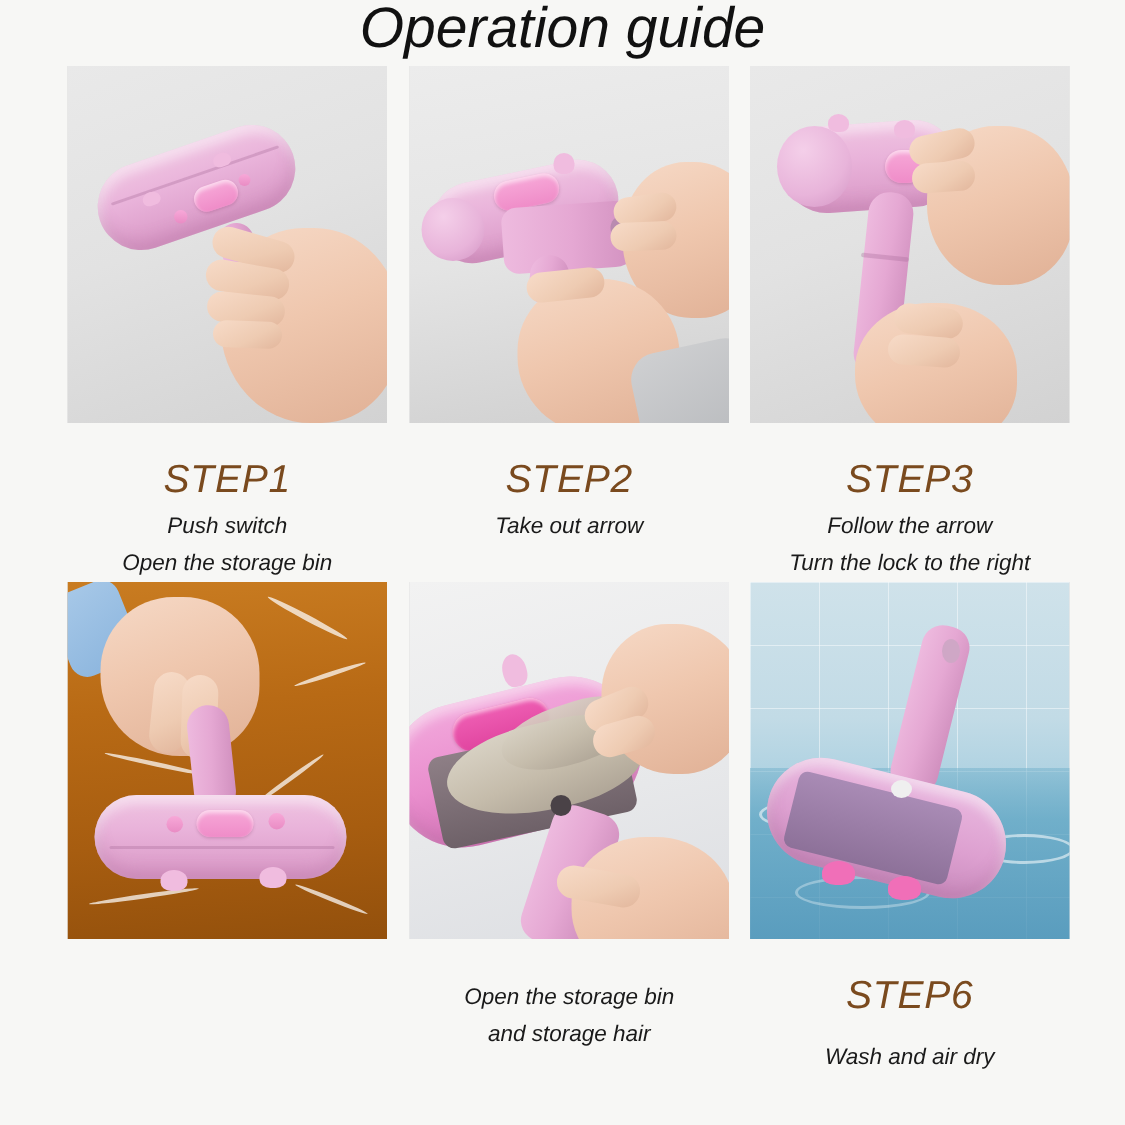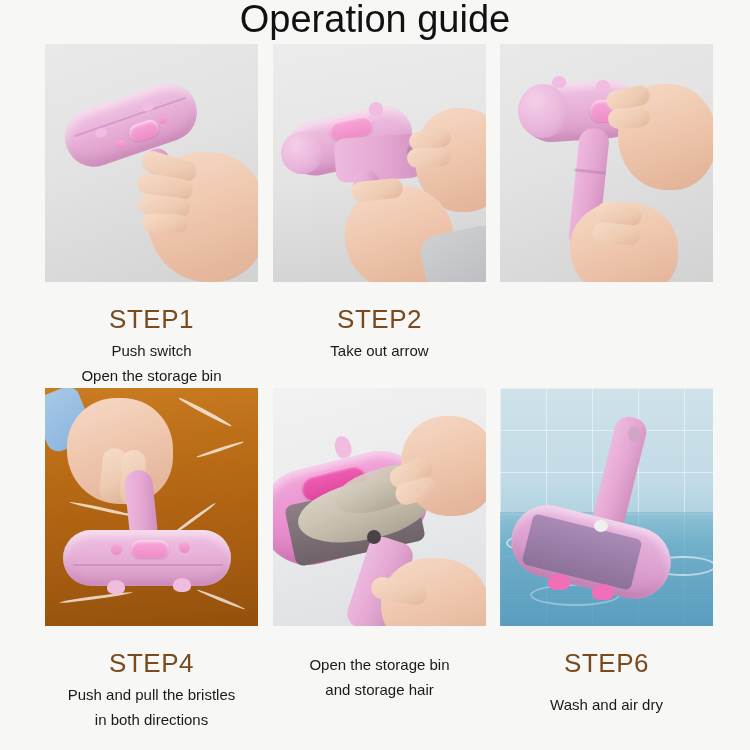--- a/index.html
+++ b/index.html
@@ -11,20 +11,21 @@
     background: #f7f7f5;
     font-family: "Liberation Sans", sans-serif;
     overflow: hidden;
   }
 
   .page {
     position: relative;
     width: 750px;
     height: 750px;
     background: #f7f7f5;
+    font-style: italic;
   }
 
   
   .title {
     position: absolute;
     top: -4px;
     left: 0;
     width: 750px;
     text-align: center;
     font-size: 38px;
@@ -292,20 +293,25 @@
 
           <div class="hand" style="left:118px; top:40px; width:98px; height:106px;"></div>
           <div class="finger" style="left:106px; top:44px; width:44px; height:20px; transform:rotate(-12deg);"></div>
           <div class="finger" style="left:108px; top:64px; width:42px; height:20px; transform:rotate(-4deg);"></div>
 
           <div class="hand" style="left:70px; top:158px; width:108px; height:96px;"></div>
           <div class="finger" style="left:96px; top:160px; width:46px; height:20px; transform:rotate(8deg);"></div>
           <div class="finger" style="left:92px; top:180px; width:48px; height:20px; transform:rotate(4deg);"></div>
         </div>
 
+        <div class="caption">
+          <div class="step-title">STEP3</div>
+          <div class="step-line first">Follow the arrow</div>
+          <div class="step-line">Turn the lock to the right</div>
+        </div>
       </div>
     </div>
 
     <div class="row row-2" style="margin-top:0">
 
       <div class="cell col-1">
         <div class="photo">
           <div class="scene bg-carpet"></div>
 
           <div class="wisp" style="left:130px;top:22px;width:60px;height:4px;transform:rotate(28deg);"></div>
@@ -323,25 +329,20 @@
           <div class="handle" style="left:82px; top:82px; width:28px; height:72px; transform:rotate(-6deg);"></div>
           <div class="body-h" style="left:18px; top:142px; width:168px; height:56px;"></div>
           <div class="body-seam" style="left:28px; top:176px; width:150px;"></div>
           <div class="btn-oval" style="left:86px; top:152px; width:38px; height:18px;"></div>
           <div class="dot" style="left:66px; top:156px; width:11px; height:11px;"></div>
           <div class="dot" style="left:134px; top:154px; width:11px; height:11px;"></div>
           <div class="foot" style="left:62px; top:192px; width:18px; height:14px;"></div>
           <div class="foot" style="left:128px; top:190px; width:18px; height:14px;"></div>
         </div>
 
-        <div class="caption">
-          <div class="step-title">STEP4</div>
-          <div class="step-line first">Push and pull the bristles</div>
-          <div class="step-line">in both directions</div>
-        </div>
       </div>
 
       <div class="cell col-2">
         <div class="photo">
           <div class="scene bg-wall"></div>
 
           <div class="body-h" style="left:-14px; top:72px; width:170px; height:96px; border-radius:50px; transform:rotate(-14deg);
                       background:linear-gradient(180deg,#f2a8dc 0%,#e98ecd 55%,#d274b6 100%);"></div>
           <div class="btn-oval" style="left:28px; top:82px; width:66px; height:26px; transform:rotate(-14deg);
                       background:linear-gradient(180deg,#ef5fb4 0%,#e0449f 100%);"></div>

